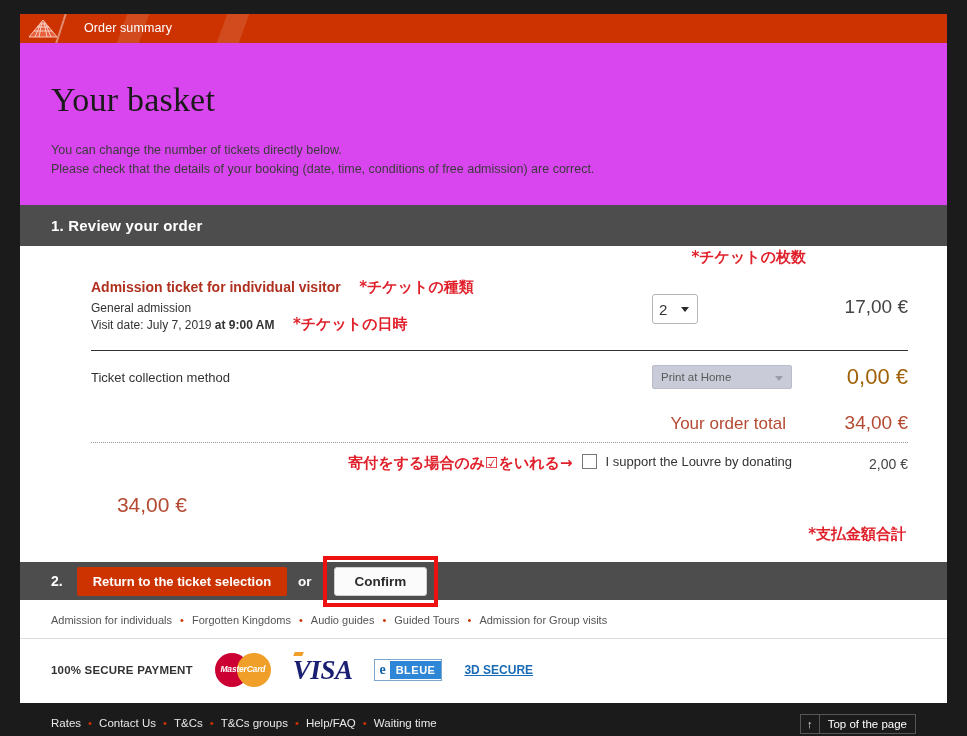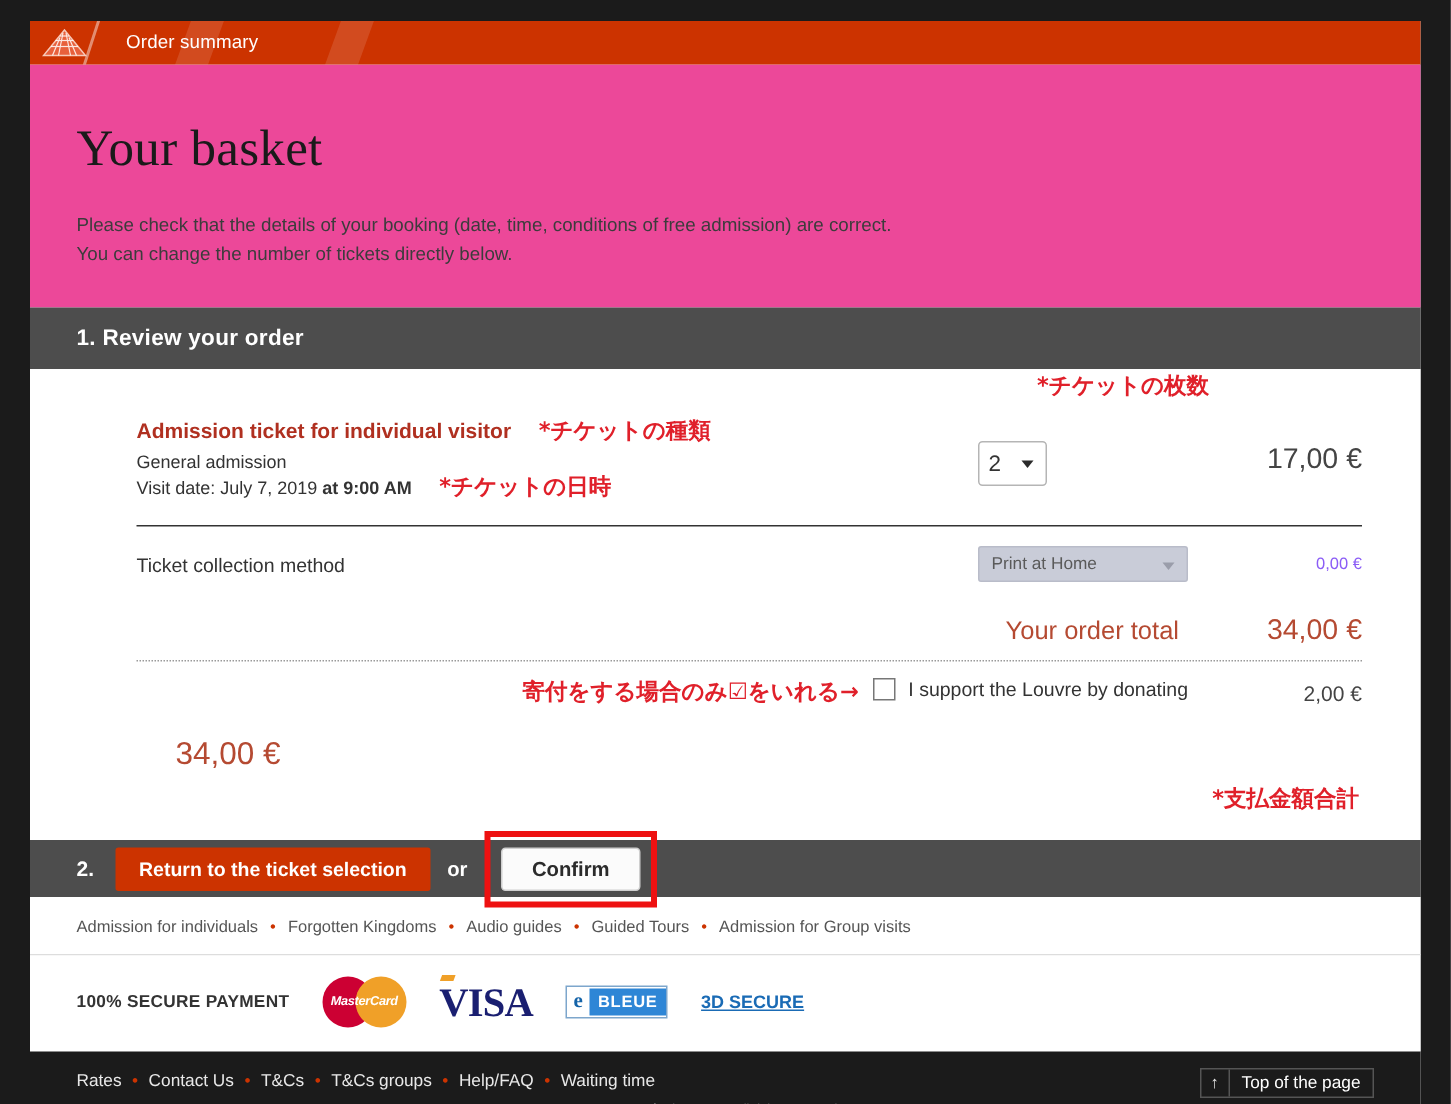--- a/index.html
+++ b/index.html
@@ -75,21 +75,21 @@
     left: 0;
     width: 1px;
     height: 38px;
     background: rgba(255,255,255,0.45);
     transform: rotate(18deg);
     transform-origin: top center;
   }
 
   
   .hero {
-    background: #ec4899;
+    background: #d946ef;
     padding: 38px 30px 26px 31px;
   }
   h1.page-title {
     font-family: "Liberation Serif", serif;
     font-size: 34px;
     font-weight: normal;
     color: #1a1a1a;
     margin: 0 0 22px 0;
     letter-spacing: 0.2px;
   }
@@ -234,22 +234,22 @@
     right: 8px; top: 10px;
     width: 0; height: 0;
     border-left: 4px solid transparent;
     border-right: 4px solid transparent;
     border-top: 5px solid #9a9daa;
   }
   .cell-price-sm {
     flex: none;
     width: 96px;
     text-align: right;
-    font-size: 11px;
-    color: #8b5cf6;
+    font-size: 22px;
+    color: #a16207;
   }
 
   
   .row-total {
     padding-top: 10px;
     padding-bottom: 8px;
     align-items: baseline;
     border-bottom: 1px dotted #9a9a9a;
   }
   .total-label {
@@ -419,20 +419,21 @@
     text-align: center;
     font-size: 8.5px;
     font-weight: bold;
     font-style: italic;
     color: #ffffff;
     z-index: 3;
     letter-spacing: -0.2px;
   }
   .visa {
     font-family: "Liberation Serif", serif;
+    font-style: italic;
     font-weight: bold;
     font-size: 27px;
     color: #1a1f71;
     letter-spacing: -0.5px;
     position: relative;
   }
   .visa .tick {
     position: absolute;
     left: 1px; top: -3px;
     width: 9px; height: 4px;
@@ -540,22 +541,22 @@
         </svg>
       </div>
       <div class="nav-sep"></div>
       <div class="nav-sep"></div>
       <div class="nav-item">Order summary</div>
     </div>
 
     <div class="hero">
       <h1 class="page-title">Your basket</h1>
       <div class="intro">
+        <div>You can change the number of tickets directly below.</div>
         <div>Please check that the details of your booking (date, time, conditions of free admission) are correct.</div>
-        <div>You can change the number of tickets directly below.</div>
       </div>
     </div>
 
     <div class="section-bar">
       <span>1. Review your order</span>
     </div>
 
     <div class="order-area">
       <div class="order-inner">
 

